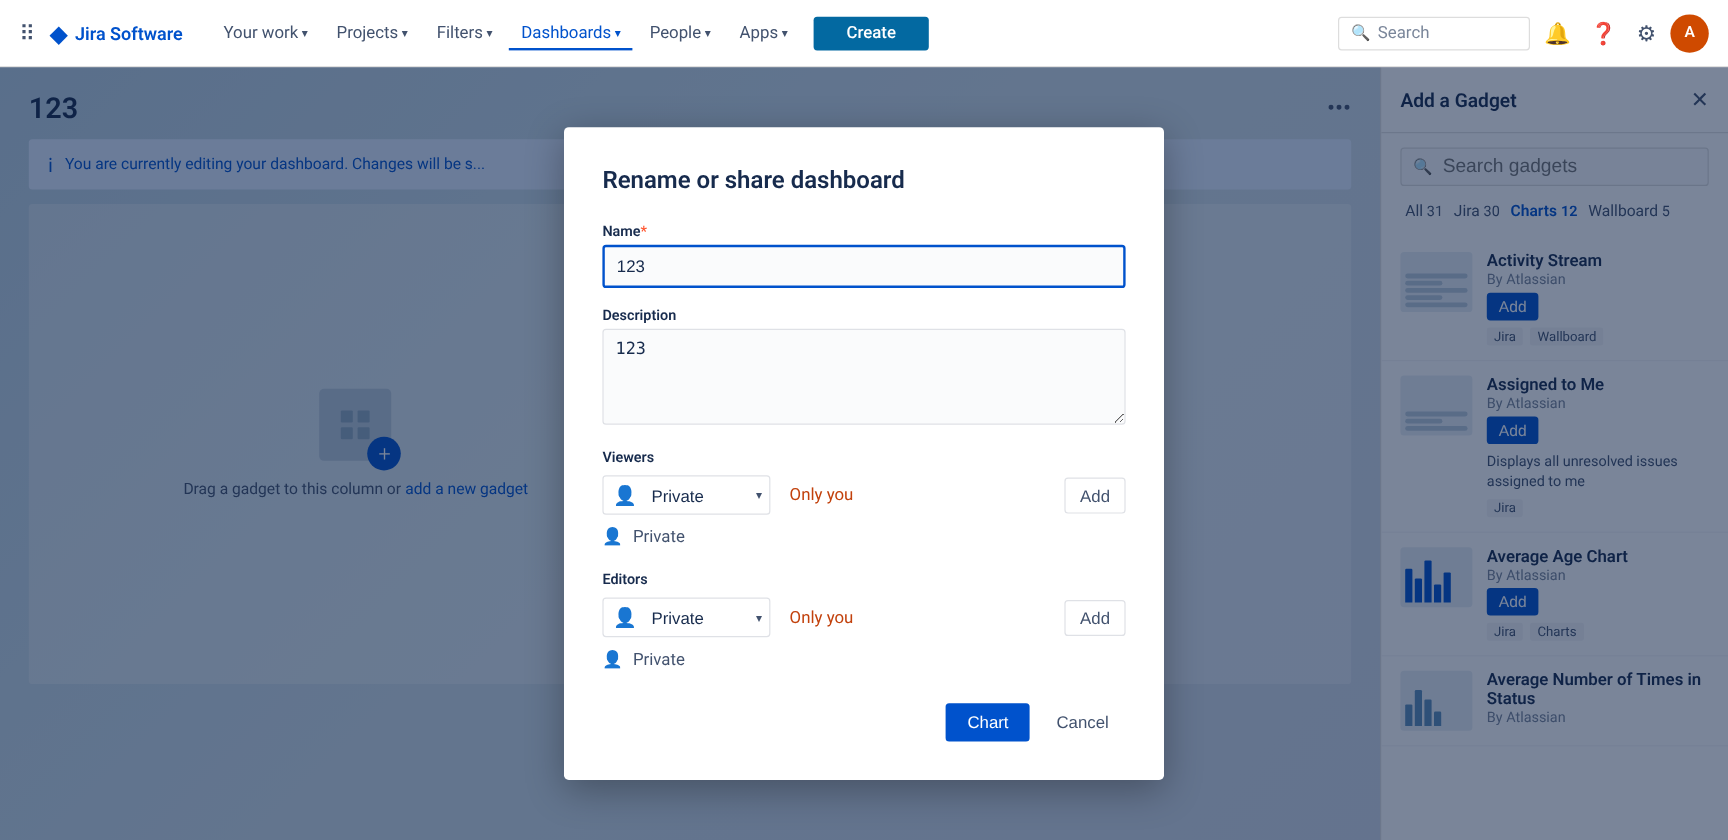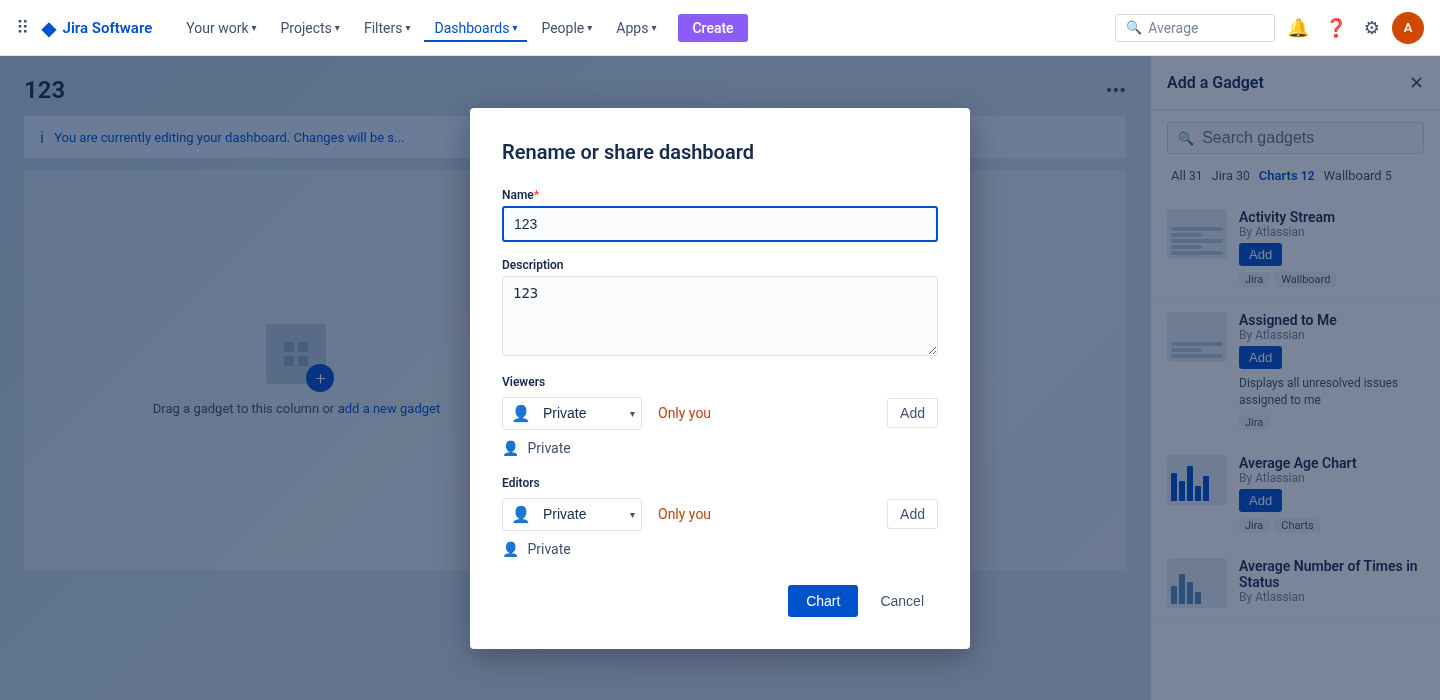--- a/index.html
+++ b/index.html
@@ -34,23 +34,23 @@
       padding: 6px 10px;
       border-radius: 3px;
       cursor: pointer;
       color: #42526E;
       font-size: 14px;
       display: flex; align-items: center; gap: 3px;
     }
     .nav-item.active { color: #0052CC; border-bottom: 2px solid #0052CC; border-radius: 0; padding-bottom: 4px; }
     .nav-chevron { font-size: 10px; }
     .nav-create {
-      background: #8b5cf6;
+      background: #0369a1;
       color: white;
-      padding: 6px 14px;
+      padding: 6px 27px;
       border-radius: 3px;
       cursor: pointer;
       font-size: 14px;
       font-weight: 500;
       margin-left: 8px;
     }
     .nav-right { display: flex; align-items: center; gap: 8px; margin-left: auto; }
     .nav-search {
       display: flex; align-items: center; gap: 6px;
       border: 1px solid #ddd; border-radius: 3px;
@@ -333,21 +333,21 @@
     </div>
     <div class="nav-item">
       <span>Apps</span>
       <span class="nav-chevron">▾</span>
     </div>
     <div class="nav-create">Create</div>
   </div>
   <div class="nav-right">
     <div class="nav-search">
       <span class="nav-search-icon">🔍</span>
-      <span>Average</span>
+      <span>Search</span>
     </div>
     <span class="nav-icon-btn">🔔</span>
     <span class="nav-icon-btn">❓</span>
     <span class="nav-icon-btn">⚙</span>
     <div class="nav-avatar">A</div>
   </div>
 </div>
 
 <div class="main-area">
 

